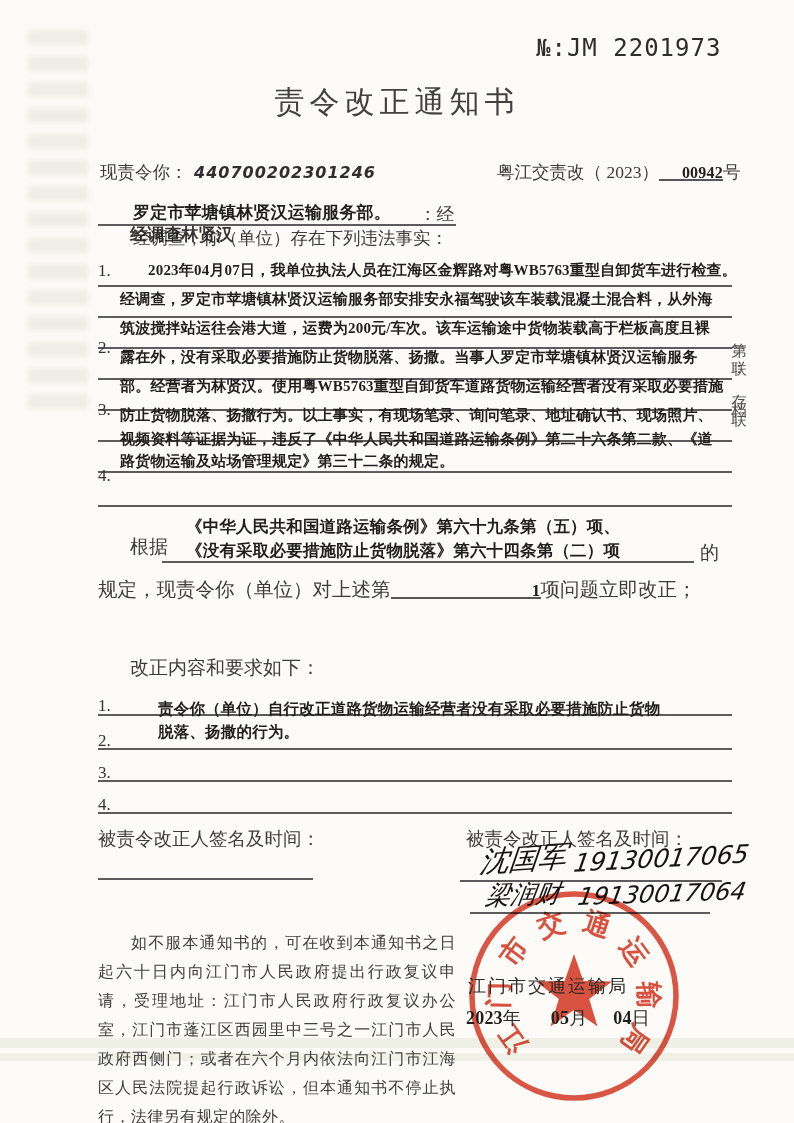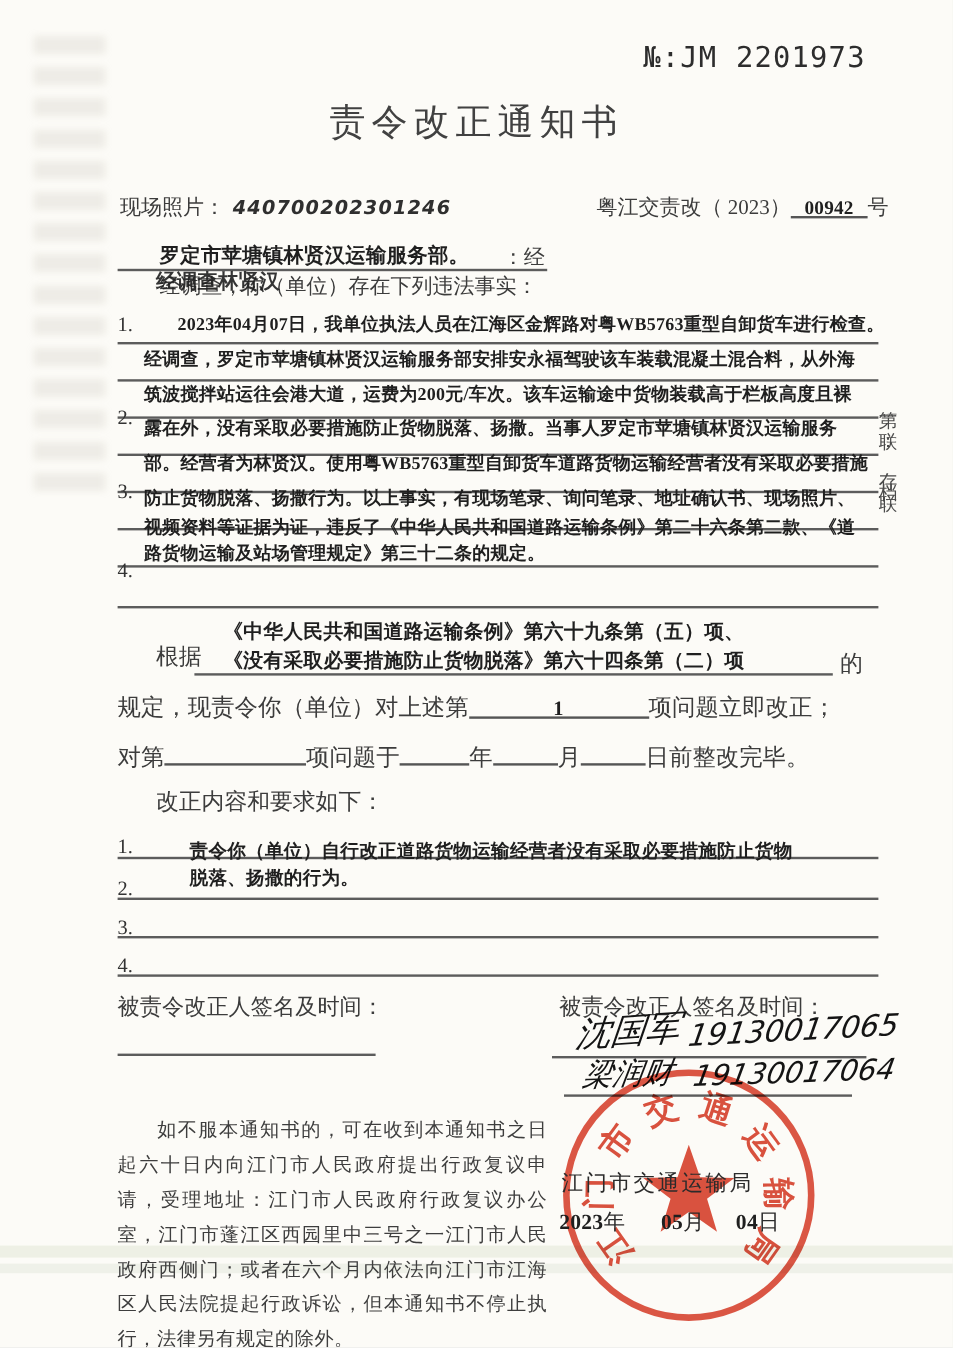--- a/index.html
+++ b/index.html
@@ -5,21 +5,21 @@
   html,body{margin:0;padding:0;background:#e8e8e6;}
   .page{
     position:relative; width:794px; height:1123px; margin:0 auto;
     background:#fcfbf7; overflow:hidden;
     font-family:"Liberation Serif", serif; color:#3c3c3c;padding-left:44px;
   }
   .abs{position:absolute;}
   .rule{position:absolute; height:2px; background:#5c5c5c;}
   .printed{color:#3c3c3c;}
   .typed{font-weight:700; color:#1f1f1f; letter-spacing:0.2px; white-space:nowrap;}
-  .blank{display:inline-block; border-bottom:2px solid #555; height:0.95em; vertical-align:baseline; text-align:center;}
+  .blank{display:inline-block; border-bottom:2px solid #555; height:0.95em; vertical-align:baseline; text-align:right;}
   .hand{font-family:"DejaVu Sans", sans-serif; font-style:italic; color:#141414; white-space:nowrap;}
   
   .bleed{
     left:28px; top:30px; width:60px; height:390px;
     background:repeating-linear-gradient(rgba(168,162,146,0.16) 0 15px, transparent 15px 26px);
     filter:blur(3px);
   }
   .band1{left:0; top:1038px; width:794px; height:10px; background:rgba(176,192,150,0.18);}
   .band2{left:0; top:1053px; width:794px; height:8px; background:rgba(150,172,132,0.12);}
 
@@ -85,21 +85,21 @@
 
 <div class="page">
 
   <div class="abs bleed"></div>
   <div class="abs band1"></div>
   <div class="abs band2"></div>
 
   <div class="abs doc-number">№:JM 2201973</div>
   <div class="abs title">责令改正通知书</div>
 
-  <div class="abs case-label">现场照片：</div>
+  <div class="abs case-label">现责令你：</div>
   <div class="abs case-value typed">440700202301246</div>
   <div class="abs case-ref">
     <span>粤江交责改（ 2023）</span><span class="blank typed">00942</span><span>号</span>
   </div>
 
   <div class="rule addr-rule"></div>
   <div class="abs addr-name typed">罗定市苹塘镇林贤汉运输服务部。</div>
   <div class="abs addr-colon printed">：经</div>
   <div class="abs addr-line2 printed">经调查，你（单位）存在下列违法事实：</div>
   <div class="abs addr-overlay typed">经调查林贤汉</div>
@@ -130,23 +130,20 @@
   <div class="abs basis-label printed">根据</div>
   <div class="abs basis-l1 typed">《中华人民共和国道路运输条例》第六十九条第（五）项、</div>
   <div class="abs basis-l2 typed">《没有采取必要措施防止货物脱落》第六十四条第（二）项</div>
   <div class="rule basis-rule"></div>
   <div class="abs basis-de printed">的</div>
 
   <div class="abs basis-order printed">
     <span>规定，现责令你（单位）对上述第</span><span class="blank typed">1</span><span>项问题立即改正；</span>
   </div>
 
-  <div class="abs basis-deadline printed">
-    <span>对第</span><span class="blank" style="width:118px;"></span><span>项问题于</span><span class="blank" style="width:58px;"></span><span>年</span><span class="blank" style="width:54px;"></span><span>月</span><span class="blank" style="width:54px;"></span><span>日前整改完毕。</span>
-  </div>
 
   <div class="abs corr-heading printed">改正内容和要求如下：</div>
 
   <div class="corr-num" style="top:696px;">1.</div>
   <div class="corr-num" style="top:731px;">2.</div>
   <div class="corr-num" style="top:763px;">3.</div>
   <div class="corr-num" style="top:795px;">4.</div>
 
   <div class="rule" style="left:98px; top:714px; width:634px;"></div>
   <div class="rule" style="left:98px; top:748px; width:634px;"></div>

